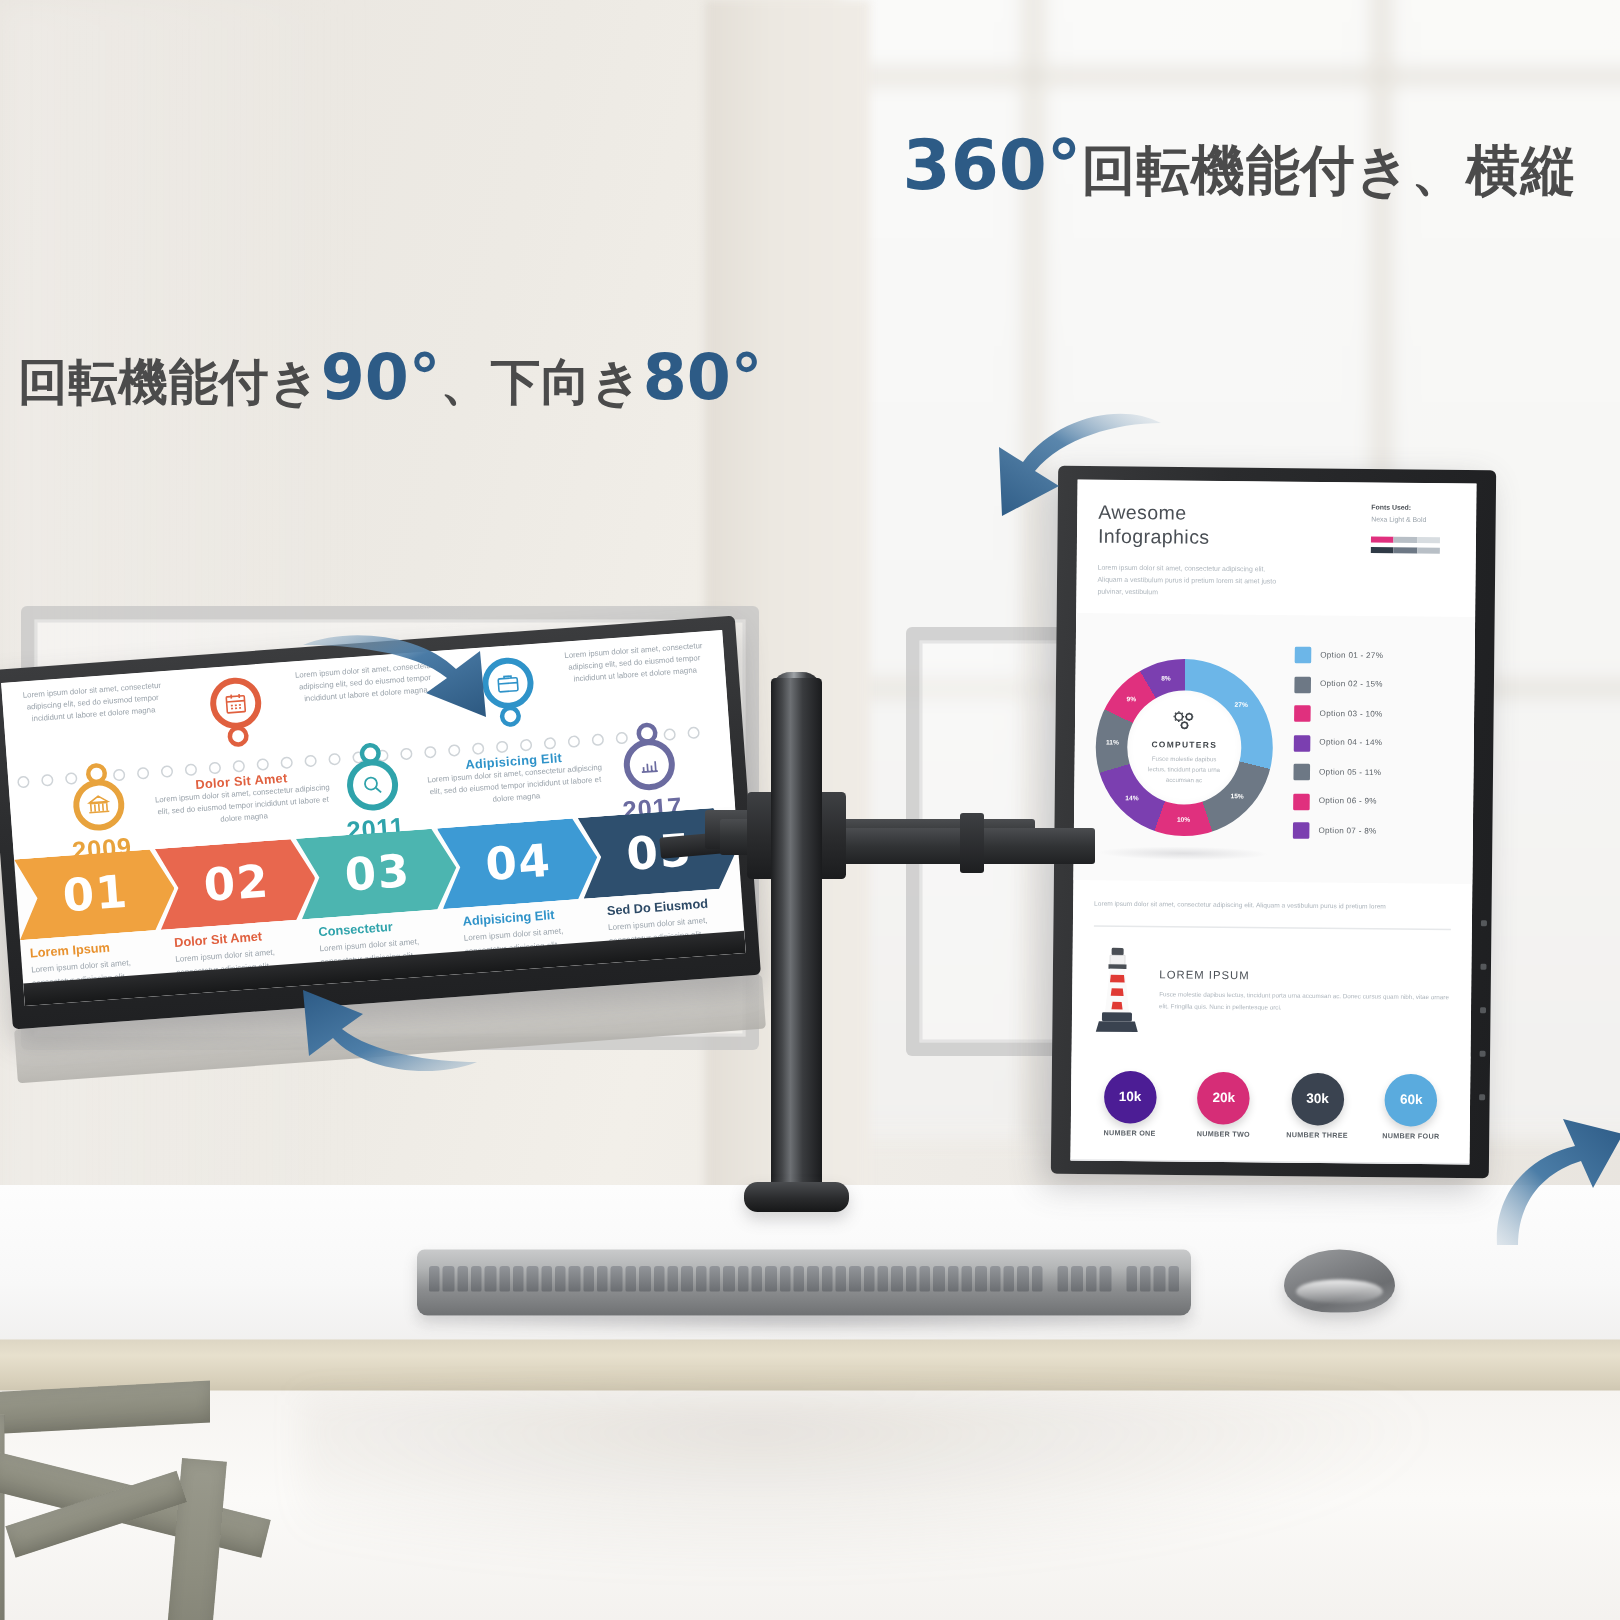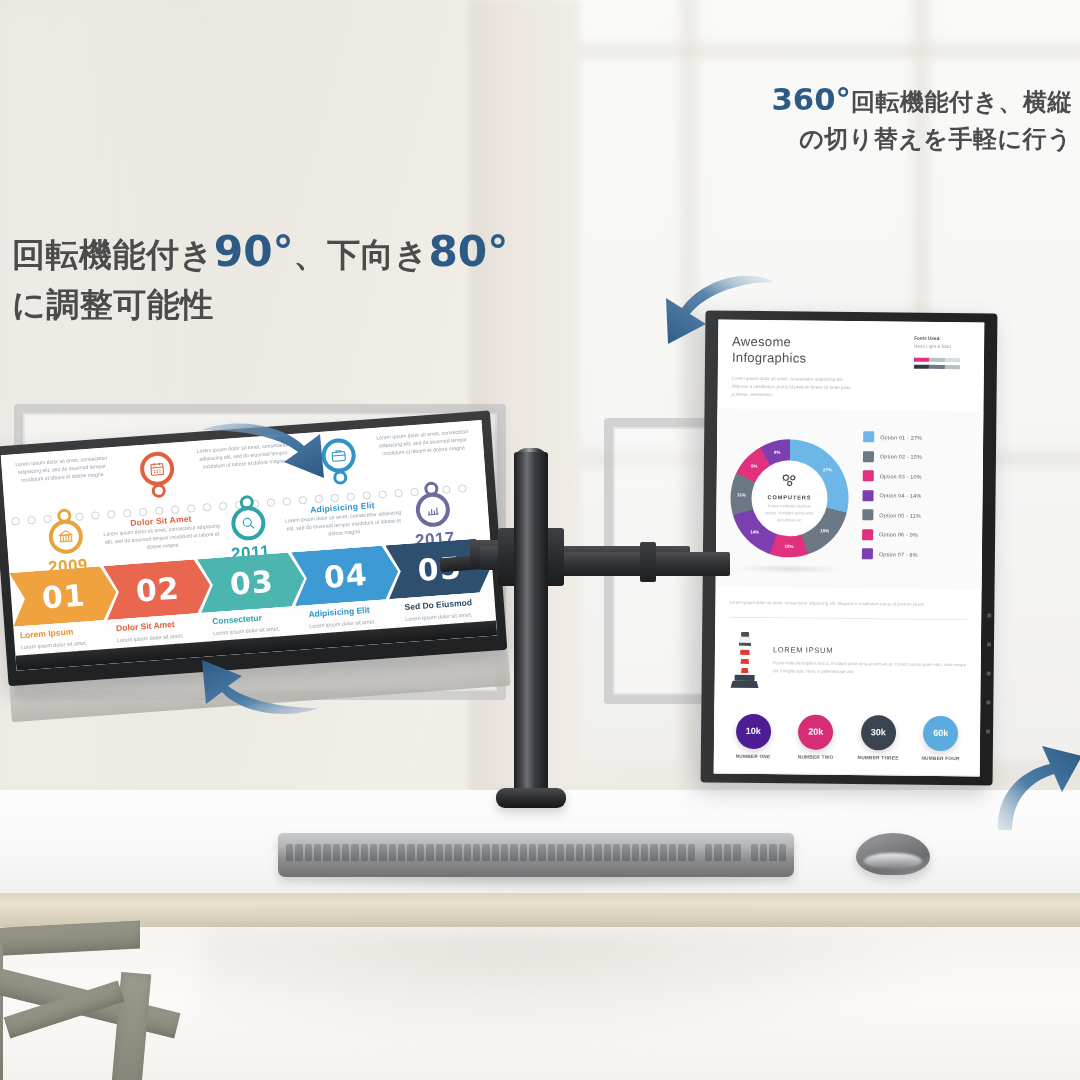--- a/index.html
+++ b/index.html
@@ -355,21 +355,21 @@
     color: #4b4b4b;
     font-weight: bold;
     line-height: 1.42;
     letter-spacing: .5px;
   }
   .headline .num {
     color: #2d5b86;
     font-size: 1.28em;
     letter-spacing: 0;
   }
-  .headline-right { right: 8px; top: 78px; width: 492px; font-size: 24px; text-align: right; }
+  .headline-right { right: 8px; top: 78px; width: 492px; font-size: 36px; text-align: center; }
   .headline-left  { left: 12px; top: 222px; width: 560px; font-size: 33px; }
 </style>
 </head>
 <body>
 
 <div class="stage">
 
   <div class="bg-wall"></div>
   <div class="bg-light-streak"></div>
   <div class="bg-window">
@@ -806,21 +806,19 @@
         <stop offset="0%" stop-color="#b6c8d6" stop-opacity=".4"></stop>
         <stop offset="45%" stop-color="#4b7da7"></stop>
         <stop offset="100%" stop-color="#2d5b86"></stop>
       </linearGradient>
     </defs>
     <path d="M6 88 C4 56 24 30 58 22 L50 4 L90 14 L70 50 L62 32 C36 40 20 60 20 88 Z" fill="url(#ga4)"></path>
   </svg>
 
   <div class="headline headline-right">
     <span class="num">360°</span><span>回転機能付き、横縦</span><br>
-    <span>の切り替えを手軽に行う</span>
   </div>
 
   <div class="headline headline-left">
     <span>回転機能付き</span><span class="num">90°</span><span>、下向き</span><span class="num">80°</span><br>
-    <span>に調整可能性</span>
   </div>
 
 </div>
 
 </body></html>

